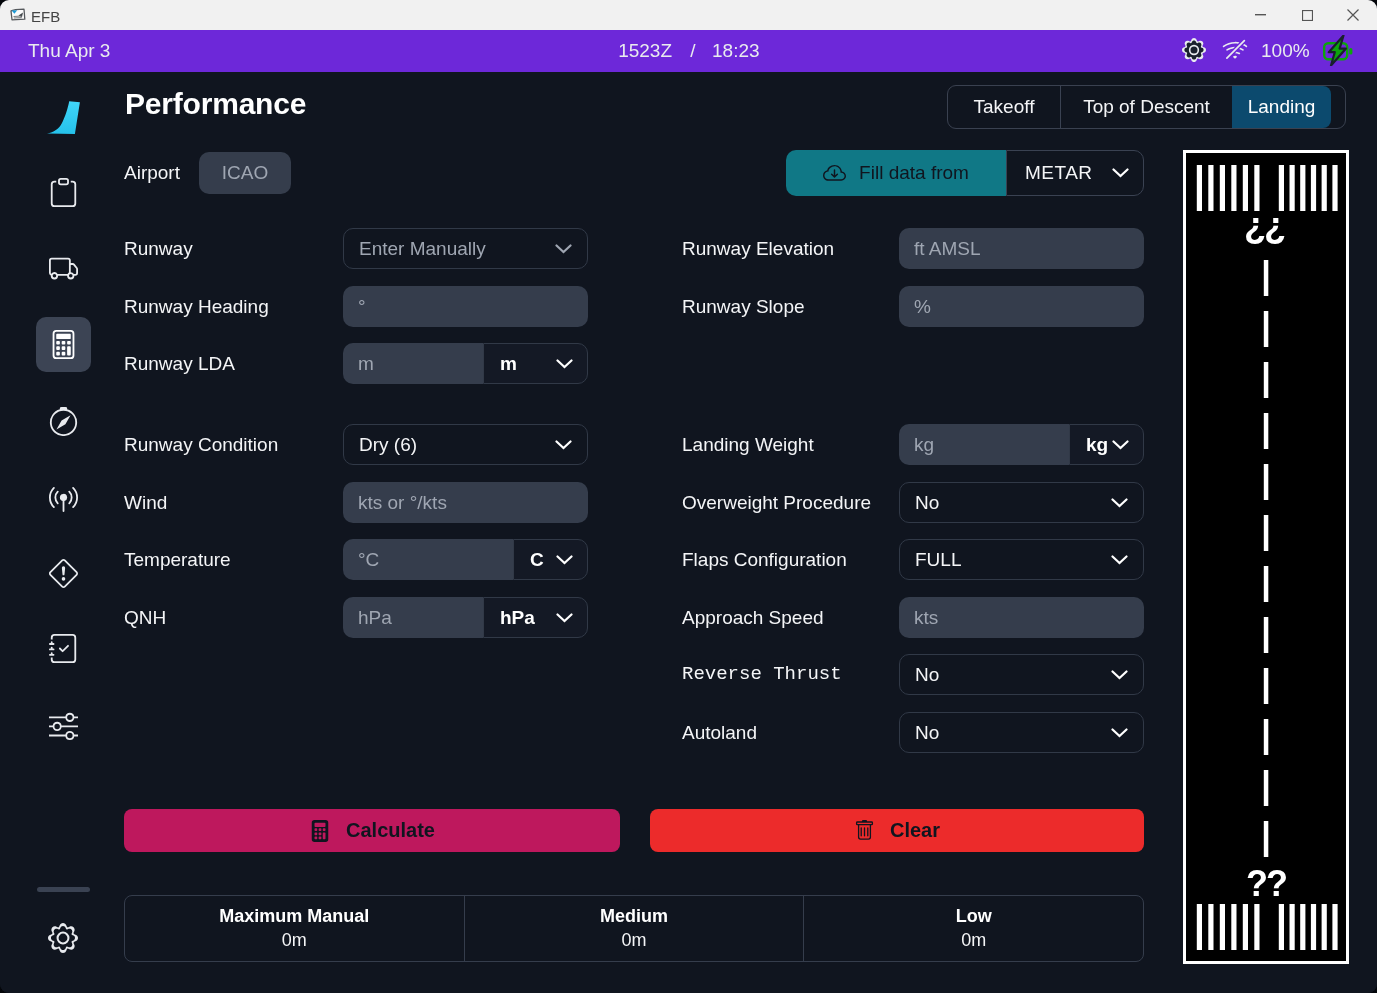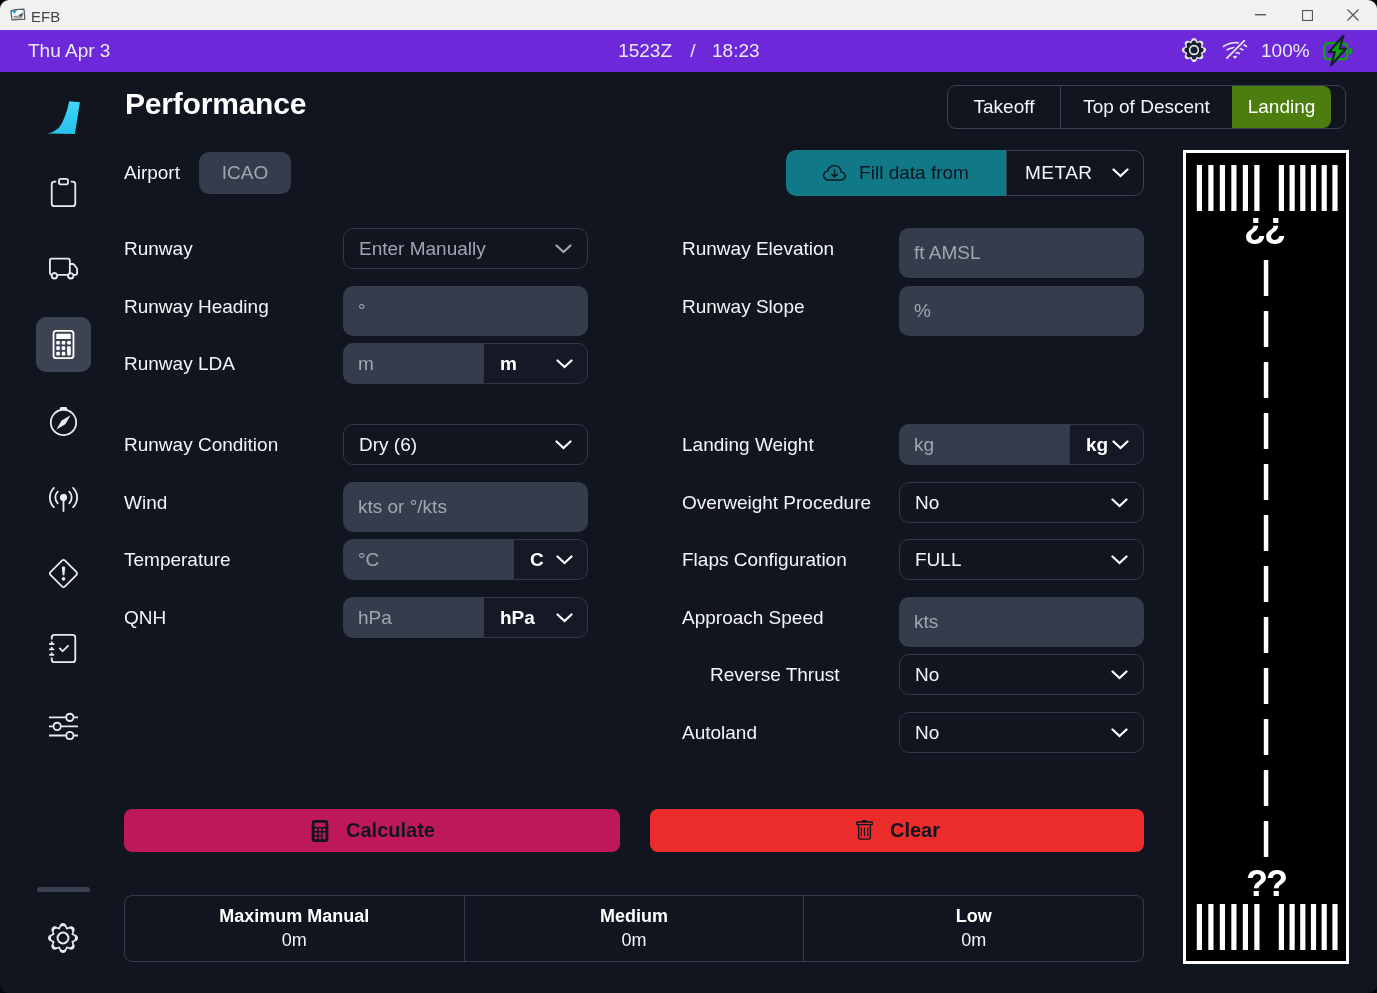--- a/index.html
+++ b/index.html
@@ -5,21 +5,21 @@
   * { margin:0; padding:0; box-sizing:border-box; }
   html,body { width:1377px; height:993px; background:#04060a; font-family:"Liberation Sans", sans-serif; overflow:hidden; }
   .abs { position:absolute; }
   #win { position:absolute; left:0; top:0; width:1377px; height:993px; border-radius:9px; overflow:hidden; background:#10151F; }
   #titlebar { position:absolute; left:0; top:0; width:1377px; height:30px; background:#F1F1F1; }
   #titlebar .appname { position:absolute; left:31px; top:8px; font-size:15px; color:#444; }
   #statusbar { position:absolute; left:0; top:30px; width:1377px; height:42px; background:#6d28d9; color:#E9EBEF; }
   #sidebar-active { position:absolute; left:36px; top:317px; width:55px; height:55px; border-radius:10px; background:#3C4454; }
   .sbicon { position:absolute; left:49px; width:29px; height:29px; color:#E8EAEE; }
   .lb { position:absolute; color:#F4F5F7; font-size:19px; height:41px; line-height:41px; white-space:nowrap; }
-  .fill { position:absolute; height:50px; background:#353D4C; border-radius:10px; display:flex; align-items:center; padding:0 15px; color:#9FA6B2; font-size:19px; }
+  .fill { position:absolute; height:41px; background:#353D4C; border-radius:10px; display:flex; align-items:center; padding:0 15px; color:#9FA6B2; font-size:19px; }
   .drop { position:absolute; height:41px; border:1.5px solid #313947; border-radius:10px; background:#10151F; display:flex; align-items:center; padding:0 15px; color:#F4F5F7; font-size:19px; }
   .drop .chev, .unit .chev { margin-left:auto; }
   .drop.ph { color:#9FA6B2; }
   .fill2 { position:absolute; height:41px; background:#353D4C; border-radius:10px 0 0 10px; display:flex; align-items:center; padding:0 15px; color:#9FA6B2; font-size:19px; }
   .unit { position:absolute; height:41px; background:#141925; border:1.5px solid #313947; border-radius:0 10px 10px 0; display:flex; align-items:center; padding:0 14px 0 16px; color:#FFF; font-size:19px; font-weight:bold; }
   .chev { width:17px; height:10px; flex:none; }
 </style>
 </head>
 <body>
 <div id="win">
@@ -115,21 +115,21 @@
         <path d="M9.796 1.343c-.527-1.79-3.065-1.79-3.592 0l-.094.319a.873.873 0 0 1-1.255.52l-.292-.16c-1.64-.892-3.433.902-2.54 2.541l.159.292a.873.873 0 0 1-.52 1.255l-.319.094c-1.79.527-1.79 3.065 0 3.592l.319.094a.873.873 0 0 1 .52 1.255l-.16.292c-.892 1.64.901 3.434 2.541 2.54l.292-.159a.873.873 0 0 1 1.255.52l.094.319c.527 1.79 3.065 1.79 3.592 0l.094-.319a.873.873 0 0 1 1.255-.52l.292.16c1.64.893 3.434-.902 2.54-2.541l-.159-.292a.873.873 0 0 1 .52-1.255l.319-.094c1.79-.527 1.79-3.065 0-3.592l-.319-.094a.873.873 0 0 1-.52-1.255l.16-.292c.893-1.64-.902-3.433-2.541-2.54l-.292.159a.873.873 0 0 1-1.255-.52l-.094-.319z" fill="#10151F"></path>
       </g>
       <circle cx="8" cy="8" r="2.9" fill="none" stroke="#E8EAEE" stroke-width="1.1"></circle>
     </svg>
 
   <div class="abs" style="left:125px;top:87px;font-size:30px;font-weight:bold;color:#FFF;letter-spacing:-0.2px;">Performance</div>
 
   <div class="abs" style="left:947px;top:85px;width:399px;height:44px;border:1px solid #3A4150;border-radius:9px;display:flex;overflow:hidden;">
     <div style="width:113px;display:flex;align-items:center;justify-content:center;color:#F4F5F7;font-size:19px;border-right:1px solid #3A4252;">Takeoff</div>
     <div style="width:171px;display:flex;align-items:center;justify-content:center;color:#F4F5F7;font-size:19px;">Top of Descent</div>
-    <div style="width:99px;display:flex;align-items:center;justify-content:center;color:#FFF;font-size:19px;background:#4d7c0f;border-radius:0 8px 8px 0;">Landing</div>
+    <div style="width:99px;display:flex;align-items:center;justify-content:center;color:#FFF;font-size:19px;background:#0c4a6e;border-radius:0 8px 8px 0;">Landing</div>
   </div>
 
   <div class="lb" style="left:124px;top:152px;">Airport</div>
   <div class="fill" style="left:199px;top:152px;width:92px;height:42px;justify-content:center;padding:8px;">ICAO</div>
   <div class="abs" style="left:786px;top:150px;width:220px;height:46px;background:#107886;border-radius:10px 0 0 10px;display:flex;align-items:center;justify-content:center;color:#10151F;font-size:19px;">
     <svg width="23" height="23" viewBox="0 0 16 16" fill="#10151F" style="margin-right:13px;">
         <path d="M7.646 10.854a.5.5 0 0 0 .708 0l2-2a.5.5 0 0 0-.708-.708L8.5 9.293V5.5a.5.5 0 0 0-1 0v3.793L6.354 8.146a.5.5 0 1 0-.708.708l2 2z"></path>
         <path d="M4.406 3.342A5.53 5.53 0 0 1 8 2c2.69 0 4.923 2 5.166 4.579C14.758 6.804 16 8.137 16 9.773 16 11.569 14.502 13 12.687 13H3.781C1.708 13 0 11.366 0 9.318c0-1.763 1.266-3.223 2.942-3.593.143-.863.698-1.723 1.464-2.383zm.653.757c-.757.653-1.153 1.44-1.153 2.056v.448l-.445.049C2.064 6.805 1 7.952 1 9.318 1 10.785 2.23 12 3.781 12h8.906C13.98 12 15 10.988 15 9.773c0-1.216-1.02-2.228-2.313-2.228h-.5v-.5C12.188 4.825 10.328 3 8 3a4.53 4.53 0 0 0-2.941 1.1z"></path>
       </svg>
     Fill data from
@@ -197,21 +197,21 @@
       </svg>
   </div>
   <div class="lb" style="left:682px;top:539px;">Flaps Configuration</div>
   <div class="drop" style="left:899px;top:539px;width:245px;">FULL
     <svg class="chev" viewBox="0 0 17 10">
         <path d="M1.5 1.5 L8.5 8 L15.5 1.5" fill="none" stroke="#FFF" stroke-width="2.2" stroke-linecap="round"></path>
       </svg>
   </div>
   <div class="lb" style="left:682px;top:597px;">Approach Speed</div>
   <div class="fill" style="left:899px;top:597px;width:245px;">kts</div>
-  <div class="lb" style="left:710px;top:654px;">Reverse Thrust</div>
+  <div class="lb" style="left:682px;top:654px;font-family:Liberation Mono, monospace;">Reverse Thrust</div>
   <div class="drop" style="left:899px;top:654px;width:245px;">No
     <svg class="chev" viewBox="0 0 17 10">
         <path d="M1.5 1.5 L8.5 8 L15.5 1.5" fill="none" stroke="#FFF" stroke-width="2.2" stroke-linecap="round"></path>
       </svg>
   </div>
   <div class="lb" style="left:682px;top:712px;">Autoland</div>
   <div class="drop" style="left:899px;top:712px;width:245px;">No
     <svg class="chev" viewBox="0 0 17 10">
         <path d="M1.5 1.5 L8.5 8 L15.5 1.5" fill="none" stroke="#FFF" stroke-width="2.2" stroke-linecap="round"></path>
       </svg>

